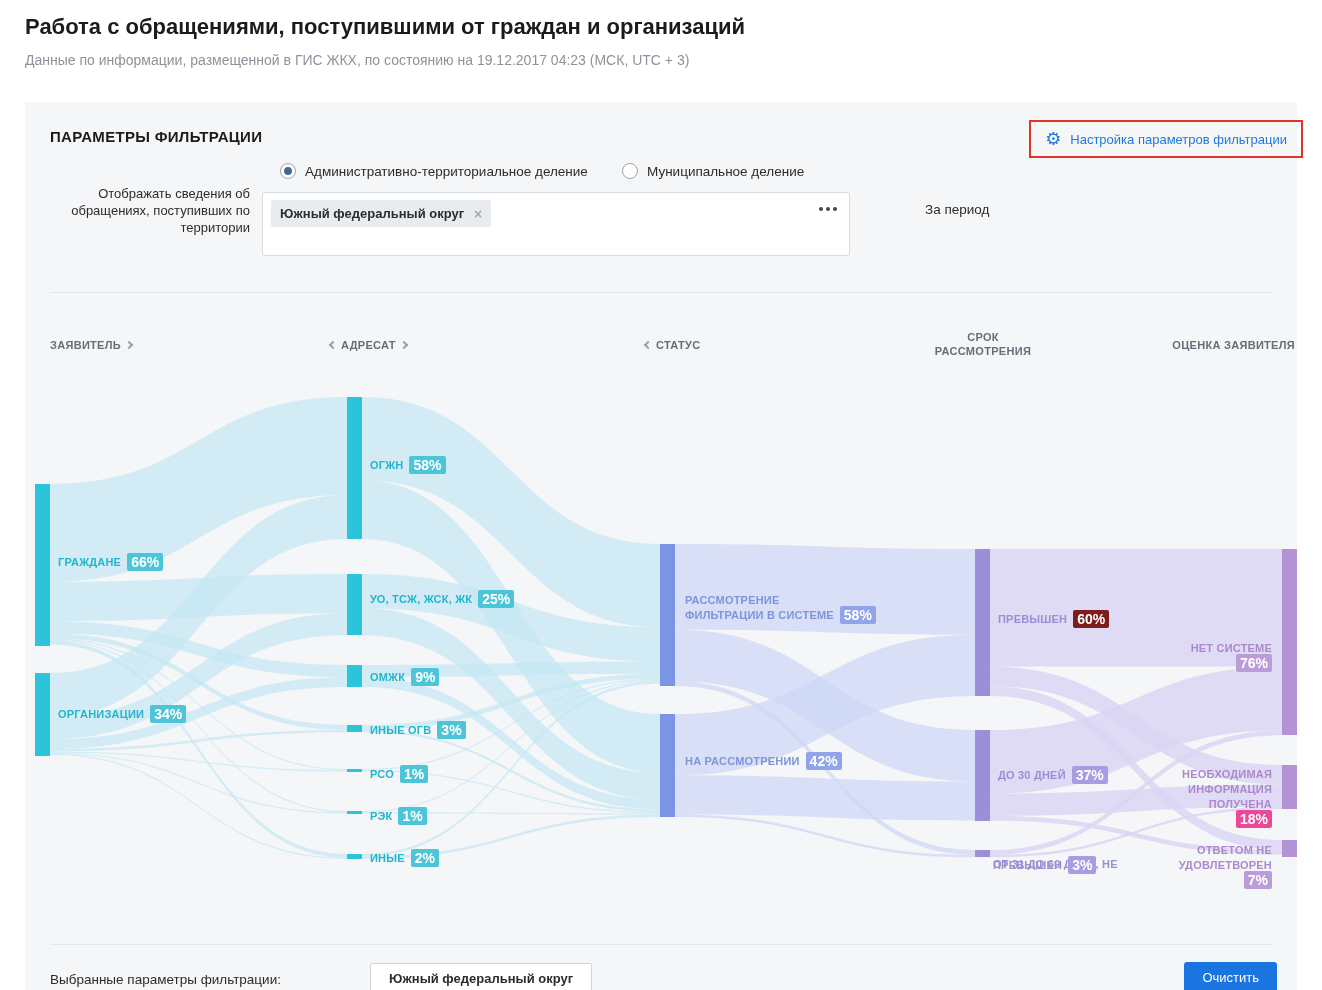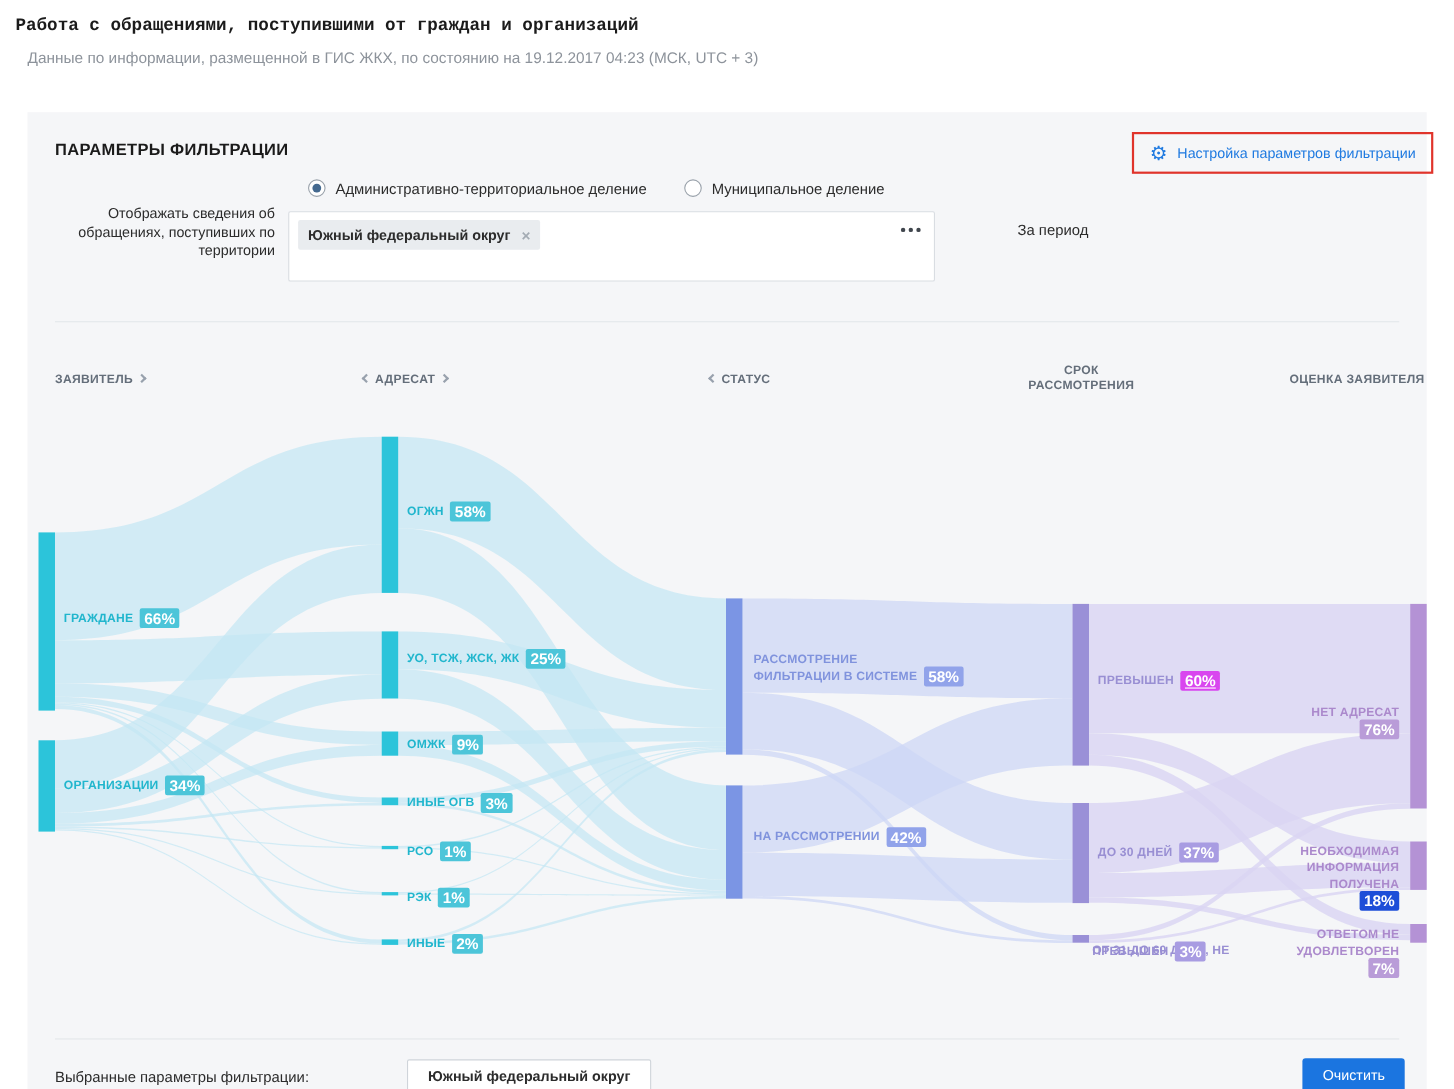--- a/index.html
+++ b/index.html
@@ -1,19 +1,19 @@
 <!DOCTYPE html>
 <html><head>
 <meta charset="utf-8">
 <style>
   * { box-sizing: border-box; margin: 0; padding: 0; }
   html,body { width: 1322px; height: 990px; overflow: hidden; background: #fff;
     font-family: "Liberation Sans", "DejaVu Sans", sans-serif; }
   .page { position: relative; width: 1322px; height: 990px; }
-  h1 { margin: 14px 0 0 14px; font-size: 16px; font-weight: 700; color: #1b1b1b; font-family: Liberation Mono, monospace; }
+  h1 { margin: 14px 0 0 25px; font-size: 22px; font-weight: 700; color: #1b1b1b; }
   .subtitle { margin: 12px 0 0 25px; font-size: 14px; color: #8d939b; }
 
   .panel { position: absolute; left: 25px; top: 88px; width: 1272px; height: 902px;
     background: #f5f6f8; }
 
   .filters-title { position: absolute; left: 25px; top: 26px; font-size: 15px;
     font-weight: 700; color: #1b1b1b; letter-spacing: .3px; }
 
   .settings-box { position: absolute; right: -6px; top: 18px; height: 38px;
     border: 2px solid #e0342b; display: flex; align-items: center; gap: 9px;
@@ -263,21 +263,21 @@
         <div class="nlabel" style="left: 660px; top: 439px;">
           <div class="lrow">
             <span class="lt" style="color: rgb(128, 147, 221);">НА РАССМОТРЕНИИ</span>
             <span class="lb" style="background: rgb(145, 163, 234);">42%</span>
           </div>
         </div>
         <div class="node" style="left: 950px; top: 235px; width: 15px; height: 147px; background: rgb(154, 144, 215);"></div>
         <div class="nlabel" style="left: 973px; top: 297px;">
           <div class="lrow">
             <span class="lt" style="color: rgb(153, 143, 211);">ПРЕВЫШЕН</span>
-            <span class="lb" style="background: #d946ef; text-decoration: underline;">60%</span>
+            <span class="lb" style="background: #7f1d1d;">60%</span>
           </div>
         </div>
         <div class="node" style="left: 950px; top: 416px; width: 15px; height: 90.65px; background: rgb(154, 144, 215);"></div>
         <div class="nlabel" style="left: 973px; top: 453px;">
           <div class="lrow">
             <span class="lt" style="color: rgb(153, 143, 211);">ДО 30 ДНЕЙ</span>
             <span class="lb" style="background: rgb(168, 156, 226);">37%</span>
           </div>
         </div>
         <div class="node" style="left: 950px; top: 536px; width: 15px; height: 7.35px; background: rgb(154, 144, 215);"></div>
@@ -286,39 +286,39 @@
             <span class="lt" style="color: rgb(153, 143, 211); margin-top: 29px;">ОТ 31 ДО 60 ДНЕЙ, НЕ</span>
           </div>
           <div class="lrow">
             <span class="lt" style="color: rgb(153, 143, 211);">ПРЕВЫШЕН</span>
             <span class="lb" style="background: rgb(168, 156, 226);">3%</span>
           </div>
         </div>
         <div class="node" style="left: 1257px; top: 235px; width: 15px; height: 186.2px; background: rgb(180, 146, 213);"></div>
         <div class="nlabel r" style="right: 25px; top: 326px;">
           <div class="lrow">
-            <span class="lt" style="color: rgb(171, 137, 204);">НЕТ АДРЕСАТ</span>
+            <span class="lt" style="color: rgb(171, 137, 204);">НЕТ СИСТЕМЕ</span>
           </div>
           <div class="lrow">
             <span class="lb" style="background: rgb(185, 156, 216);">76%</span>
           </div>
         </div>
         <div class="node" style="left: 1257px; top: 451px; width: 15px; height: 44.1px; background: rgb(180, 146, 213);"></div>
         <div class="nlabel r" style="right: 25px; top: 452px;">
           <div class="lrow">
             <span class="lt" style="color: rgb(171, 137, 204);">НЕОБХОДИМАЯ</span>
           </div>
           <div class="lrow">
             <span class="lt" style="color: rgb(171, 137, 204);">ИНФОРМАЦИЯ</span>
           </div>
           <div class="lrow">
             <span class="lt" style="color: rgb(171, 137, 204);">ПОЛУЧЕНА</span>
           </div>
           <div class="lrow">
-            <span class="lb" style="background: #1d4ed8;">18%</span>
+            <span class="lb" style="background: #ec4899;">18%</span>
           </div>
         </div>
         <div class="node" style="left: 1257px; top: 526px; width: 15px; height: 17.15px; background: rgb(180, 146, 213);"></div>
         <div class="nlabel r" style="right: 25px; top: 528px;">
           <div class="lrow">
             <span class="lt" style="color: rgb(171, 137, 204);">ОТВЕТОМ НЕ</span>
           </div>
           <div class="lrow">
             <span class="lt" style="color: rgb(171, 137, 204);">УДОВЛЕТВОРЕН</span>
           </div>

